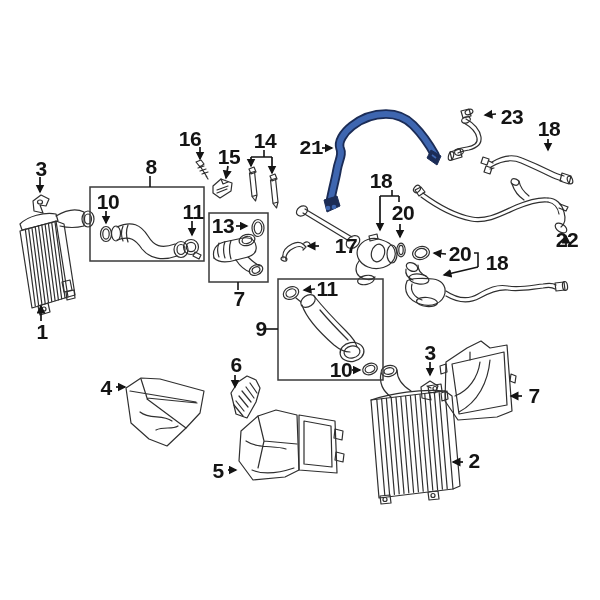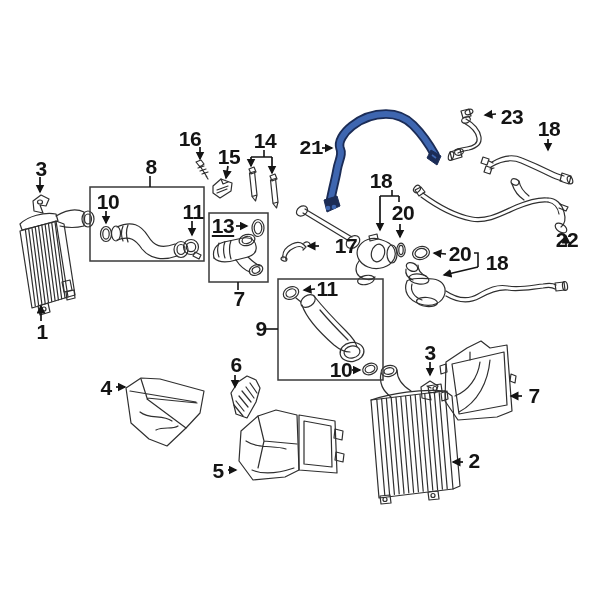--- a/index.html
+++ b/index.html
@@ -287,21 +287,21 @@
 
 <div class="callouts">
       <div class="callout" style="left: 41px; top: 169px;">3</div>
       <div class="callout" style="left: 42px; top: 332px;">1</div>
       <div class="callout" style="left: 151px; top: 167px;">8</div>
       <div class="callout" style="left: 108px; top: 202px;">10</div>
       <div class="callout" style="left: 193px; top: 212px;">11</div>
       <div class="callout" style="left: 190px; top: 139px;">16</div>
       <div class="callout" style="left: 229px; top: 157px; text-align: center;">15</div>
       <div class="callout" style="left: 265px; top: 141px;">14</div>
-      <div class="callout" style="left: 223px; top: 226px; text-decoration: underline;">13</div>
+      <div class="callout" style="left: 223px; top: 226px;">13</div>
       <div class="callout" style="left: 239px; top: 299px;">7</div>
       <div class="callout" style="left: 261px; top: 329px;">9</div>
       <div class="callout" style="left: 327px; top: 289px;">11</div>
       <div class="callout" style="left: 341px; top: 370px;">10</div>
       <div class="callout" style="left: 346px; top: 246px;">17</div>
       <div class="callout" style="left: 311px; top: 148px; font-family: Liberation Mono, monospace;">21</div>
       <div class="callout" style="left: 381px; top: 181px;">18</div>
       <div class="callout" style="left: 403px; top: 213px;">20</div>
       <div class="callout" style="left: 460px; top: 254px;">20</div>
       <div class="callout" style="left: 497px; top: 263px;">18</div>

